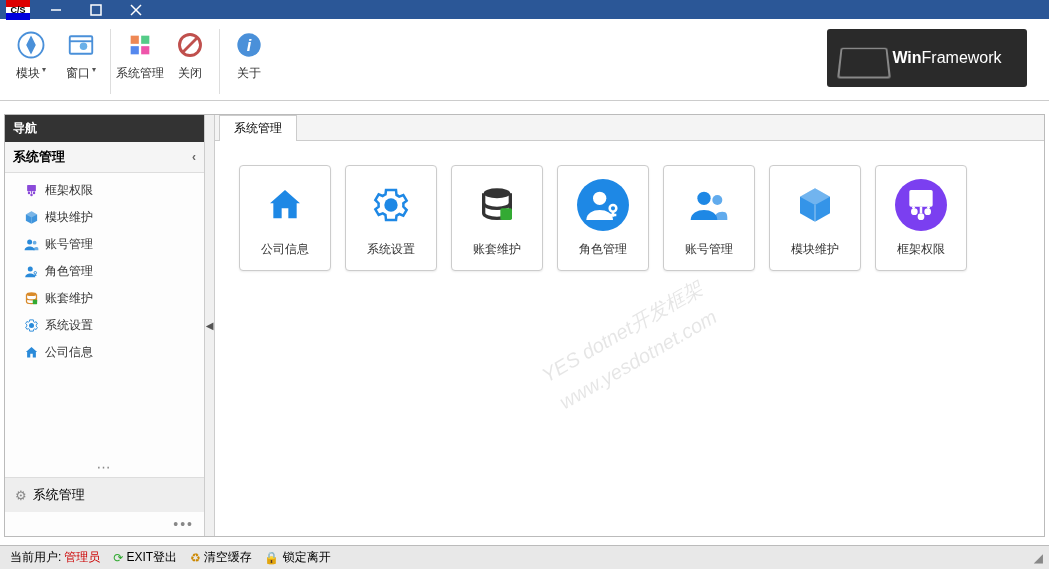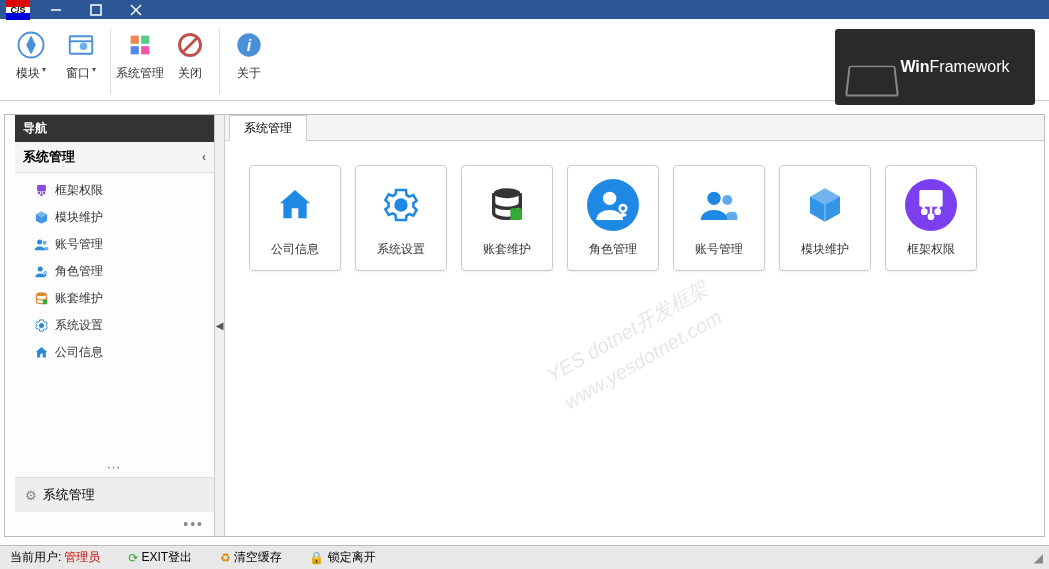--- a/index.html
+++ b/index.html
@@ -11,26 +11,26 @@
 .titlebar .win-btns { display: flex; }
 .titlebar .win-btn { width: 40px; height: 28px; display: flex; align-items: center; justify-content: center; cursor: pointer; }
 .titlebar .win-btn svg { width: 12px; height: 12px; stroke: #fff; stroke-width: 1.5; fill: none; }
 
 .toolbar { height: 82px; background: #fff; border-bottom: 1px solid #ccc; display: flex; align-items: stretch; padding: 4px 6px 0; }
 .tool-btn { width: 50px; display: flex; flex-direction: column; align-items: center; justify-content: flex-start; padding-top: 6px; cursor: pointer; font-size: 12px; color: #333; }
 .tool-btn .tico { width: 32px; height: 32px; display: flex; align-items: center; justify-content: center; margin-bottom: 4px; }
 .tool-btn .lbl { display: flex; gap: 2px; }
 .tool-btn .arrow { font-size: 8px; color: #555; }
 .tool-sep { width: 1px; background: #ddd; margin: 6px 4px; }
-.brand-box { margin-left: auto; width: 200px; height: 76px; background: #2a2a2a; color: #fff; display: flex; align-items: center; justify-content: center; font-size: 16px; border-radius: 3px; margin-top: 6px; margin-right: 8px; position: relative; overflow: hidden; }
+.brand-box { margin-left: auto; width: 200px; height: 58px; background: #2a2a2a; color: #fff; display: flex; align-items: center; justify-content: center; font-size: 16px; border-radius: 3px; margin-top: 6px; margin-right: 16px; position: relative; overflow: hidden; }
 .brand-box .laptop { width: 50px; height: 34px; border: 2px solid #888; border-radius: 3px; position: absolute; left: 12px; bottom: 8px; transform: perspective(100px) rotateX(25deg); }
 .brand-text { font-weight: 300; margin-left: 40px; }
 .brand-text b { font-weight: 600; }
 
-.body-area { position: absolute; top: 110px; bottom: 28px; left: 0; right: 0; display: flex; border: 1px solid #bbb; margin: 4px; padding-left: 10px; }
+.body-area { position: absolute; top: 110px; bottom: 28px; left: 0; right: 0; display: flex; border: 1px solid #bbb; margin: 4px; }
 
 .sidebar { width: 200px; background: #fdfdfd; border-right: 1px solid #ccc; display: flex; flex-direction: column; }
 .side-header { background: #333; color: #fff; font-size: 12px; font-weight: bold; padding: 5px 8px; }
 .side-section { background: #f5f5f5; border-bottom: 1px solid #ddd; padding: 6px 8px; font-size: 13px; font-weight: bold; display: flex; align-items: center; justify-content: space-between; cursor: pointer; }
 .side-section .chev { font-size: 12px; color: #666; }
 .side-tree { flex: 1; padding: 4px 0; overflow: auto; }
 .tree-item { display: flex; align-items: center; gap: 6px; padding: 5px 8px 5px 18px; font-size: 12px; color: #333; cursor: pointer; }
 .tree-item .ti-icon { width: 16px; height: 16px; display: flex; align-items: center; justify-content: center; }
 .side-dots { text-align: center; color: #888; font-size: 14px; padding: 2px; letter-spacing: 2px; }
 .side-footer { background: #eee; border-top: 1px solid #ddd; padding: 8px 10px; font-size: 13px; display: flex; align-items: center; gap: 6px; cursor: pointer; }
@@ -43,21 +43,21 @@
 .tabbar { height: 26px; background: #f4f4f4; border-bottom: 1px solid #ccc; display: flex; align-items: flex-end; padding-left: 4px; }
 .tab { background: #fff; border: 1px solid #ccc; border-bottom: none; padding: 4px 14px; font-size: 12px; cursor: pointer; position: relative; top: 1px; }
 .content { flex: 1; padding: 24px; display: flex; gap: 14px; align-items: flex-start; position: relative; }
 
 .card { width: 92px; height: 106px; border: 1px solid #ccc; border-radius: 4px; background: #fff; display: flex; flex-direction: column; align-items: center; justify-content: center; gap: 10px; cursor: pointer; box-shadow: 0 1px 2px rgba(0,0,0,0.08); }
 .card .cicon { width: 52px; height: 52px; border-radius: 50%; display: flex; align-items: center; justify-content: center; }
 .card .clabel { font-size: 12px; color: #333; }
 
 .watermark { position: absolute; left: 50%; top: 50%; transform: translate(-50%, -40%) rotate(-30deg); color: rgba(0,0,0,0.1); font-size: 20px; text-align: center; pointer-events: none; line-height: 1.6; font-style: italic; }
 
-.statusbar { position: absolute; bottom: 0; left: 0; right: 0; height: 24px; background: #e8e8e8; border-top: 1px solid #bbb; display: flex; align-items: center; font-size: 12px; padding: 0 6px; gap: 20px; }
+.statusbar { position: absolute; bottom: 0; left: 0; right: 0; height: 24px; background: #e8e8e8; border-top: 1px solid #bbb; display: flex; align-items: center; font-size: 12px; padding: 0 6px; gap: 5px; }
 .statusbar .sb-item { display: flex; align-items: center; gap: 3px; padding: 0 4px; cursor: pointer; }
 .statusbar .red { color: #c00; }
 .statusbar .grip { margin-left: auto; color: #888; }
 </style>
 </head>
 <body>
 
 <div class="titlebar">
   <div class="app-icon">C/S</div>
   <div class="win-btns">

